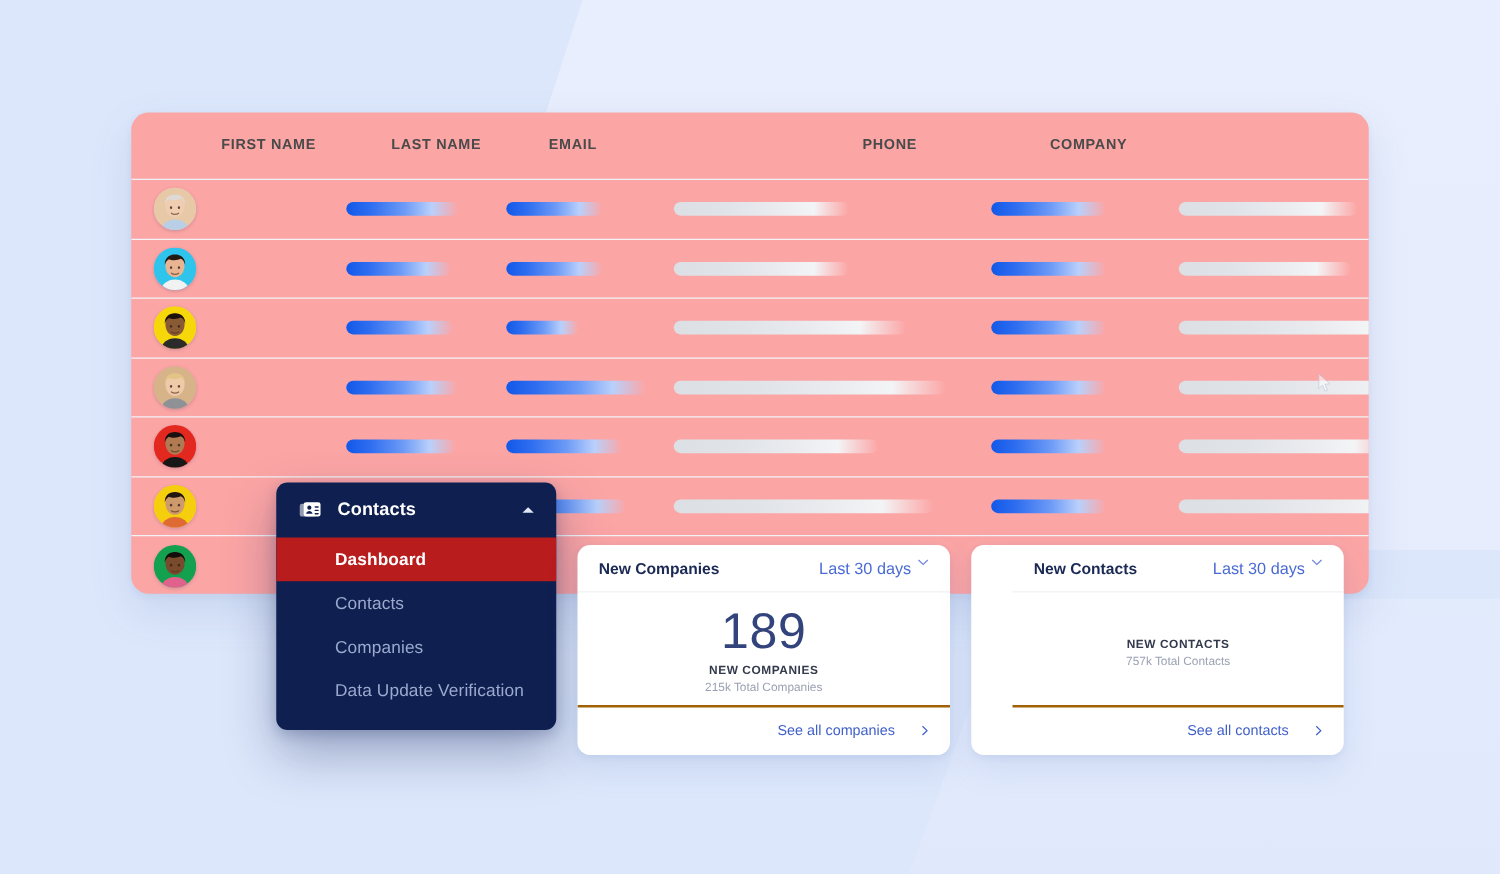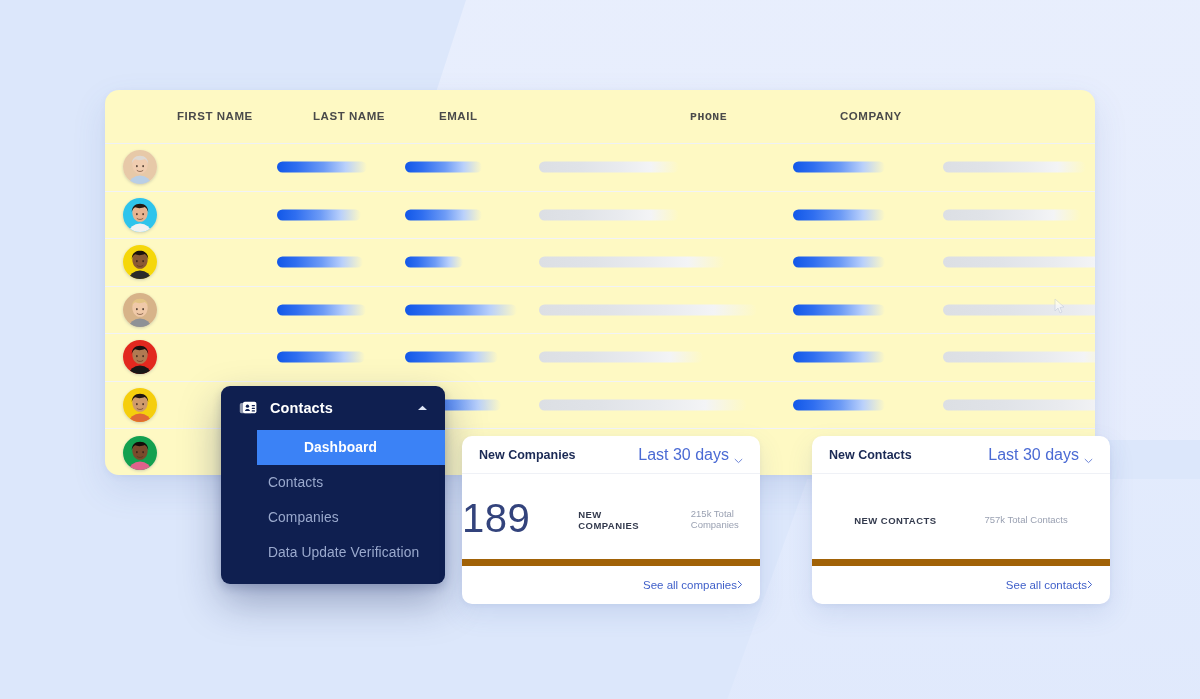--- a/index.html
+++ b/index.html
@@ -46,21 +46,21 @@
     opacity: .8;
   }
 
   
   .table-card {
     position: absolute;
     left: 105px;
     top: 90px;
     width: 990px;
     height: 385px;
-    background: #fef9c3;
+    background: #fca5a5;
     border-radius: 14px;
     box-shadow: 0 14px 34px rgba(70, 100, 170, .13),
                 0 2px 6px rgba(70, 100, 170, .07);
     overflow: hidden;
   }
 
   .table-head {
     height: 54px;
     position: relative;
     border-bottom: 1px solid #eef1f6;
@@ -70,21 +70,21 @@
     top: 20px;
     font-size: 11.5px;
     letter-spacing: .55px;
     color: #4a4a4a;
     font-weight: 600;
     white-space: nowrap;
   }
   .th-first   { left: 72px; }
   .th-last    { left: 208px; }
   .th-email   { left: 334px; }
-  .th-phone   { left: 585px; font-family: Liberation Mono, monospace; }
+  .th-phone   { left: 585px; }
   .th-company { left: 735px; }
 
   .row {
     position: relative;
     height: 47.5px;
     border-bottom: 1px solid #f1f3f7;
   }
   .row:last-child { border-bottom: none; }
 
   .avatar {
@@ -177,72 +177,70 @@
   .nav-item {
     height: 35px;
     display: flex;
     align-items: center;
     padding-left: 47px;
     font-size: 13.8px;
     color: #9aa9cd;
     letter-spacing: .1px;
   }
   .nav-item.active {
-    background: #3b82f6;
+    background: #b91c1c;
     color: #ffffff;
     font-weight: 600;
-    margin-left: 36px;
   }
 
   
   .stat-card {
     position: absolute;
     top: 436px;
     width: 298px;
     height: 168px;
     background: #ffffff;
     border-radius: 10px;
     box-shadow: 0 10px 26px rgba(70, 100, 170, .13),
                 0 2px 5px rgba(70, 100, 170, .07);
     overflow: hidden;
   }
   .stat-companies { left: 462px; }
-  .stat-contacts  { left: 812px; }
+  .stat-contacts  { left: 777px; padding-left: 33px; }
 
   .stat-head {
     height: 38px;
     display: flex;
     align-items: center;
     justify-content: space-between;
     padding: 0 17px;
     border-bottom: 1px solid #eff1f6;
   }
   .stat-title {
     font-size: 12.5px;
     font-weight: 700;
     color: #1b2a55;
   }
   .stat-range {
     display: flex;
-    align-items: flex-end;
+    align-items: flex-start;
     gap: 5px;
-    font-size: 16px;
+    font-size: 13px;
     color: #4a6ad4;
   }
   .stat-range svg { width: 9px; height: 6px; }
 
   .stat-body {
     height: 92px;
     display: flex;
-    flex-direction: row;
+    flex-direction: column;
     align-items: center;
     justify-content: center;
-    border-bottom: 7px solid #a16207;
+    border-bottom: 2px solid #a16207;
     padding-top: 2px;
-    gap: 48px;
   }
   .stat-number {
     font-size: 40px;
     font-weight: 400;
     color: #33437c;
     line-height: 1.05;
     letter-spacing: .5px;
   }
   .stat-label {
     margin-top: 5px;
@@ -256,21 +254,21 @@
     font-size: 9.5px;
     color: #9aa1b2;
   }
 
   .stat-foot {
     height: 37px;
     display: flex;
     align-items: center;
     justify-content: flex-end;
     padding-right: 17px;
-    gap: 0;
+    gap: 21px;
   }
   .stat-link {
     font-size: 11.5px;
     color: #3f5fc9;
   }
   .stat-foot svg { width: 6px; height: 9px; }
 </style>
 </head>
 <body>
 

